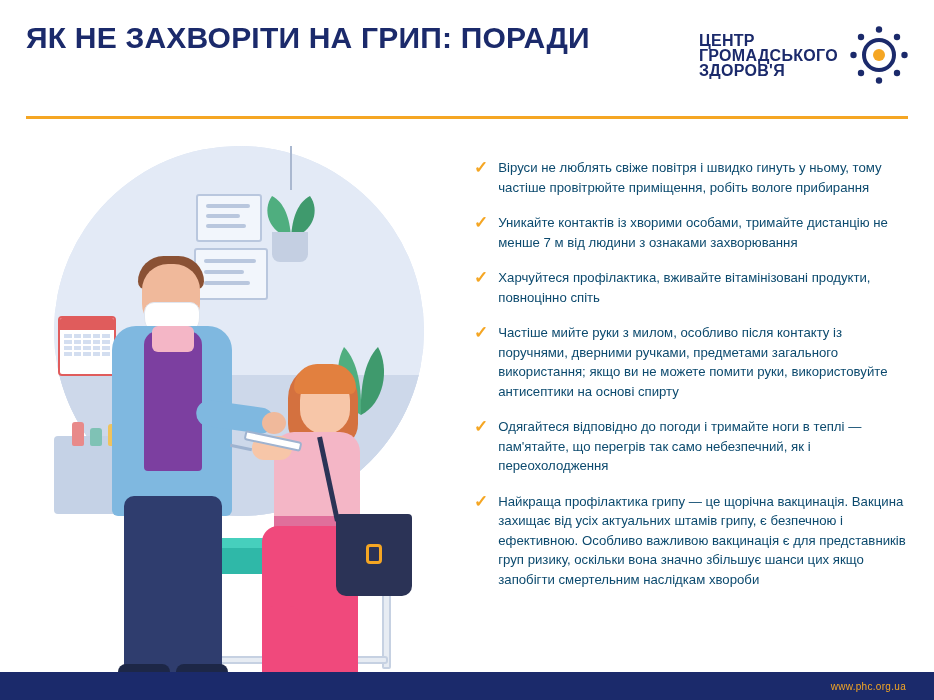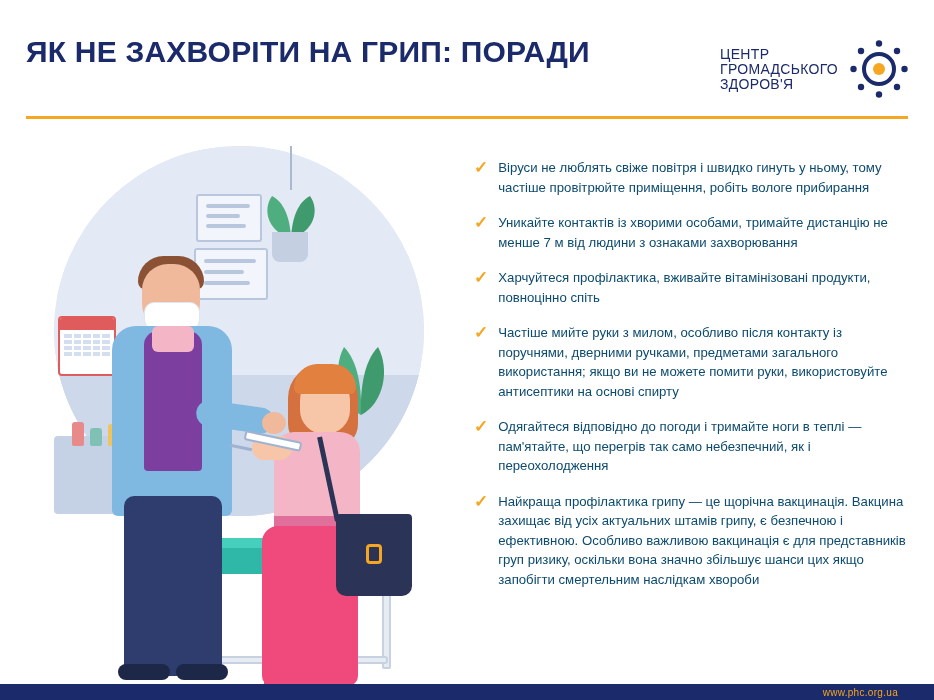--- a/index.html
+++ b/index.html
@@ -19,21 +19,21 @@
     width: 934px;
     height: 700px;
     background: #ffffff;
     box-sizing: border-box;
   }
 
   
   .header {
     position: relative;
     height: 118px;
-    padding: 34px 26px 0 26px;
+    padding: 20px 26px 0 26px;
     box-sizing: border-box;
     display: flex;
     align-items: flex-start;
     justify-content: space-between;
   }
   .title {
     color: #1b2a6b;
     font-size: 30px;
     line-height: 36px;
     font-weight: bold;
@@ -50,23 +50,23 @@
     gap: 12px;
     margin-top: 6px;
   }
   .brand-logo {
     width: 58px;
     height: 58px;
     flex: 0 0 58px;
   }
   .brand-text {
     color: #1b2a6b;
-    font-size: 14px;
+    font-size: 16px;
     line-height: 15px;
-    font-weight: normal;
+    font-weight: bold;
     text-transform: uppercase;
     letter-spacing: 0.3px;
   }
   .brand-text span { display: block; }
 
   
   .divider {
     position: absolute;
     left: 26px;
     right: 26px;
@@ -494,26 +494,26 @@
     font-size: 13.2px;
     line-height: 19.5px;
   }
 
   
   .footer {
     position: absolute;
     left: 0;
     right: 0;
     bottom: 0;
-    height: 16px;
+    height: 28px;
     background: #1b2a6b;
     display: flex;
     align-items: center;
     justify-content: flex-end;
-    padding-right: 36px;
+    padding-right: 28px;
     box-sizing: border-box;
   }
   .footer-url {
     color: #f5a623;
     font-size: 10px;
     letter-spacing: 0.3px;
   }
 </style>
 </head>
 <body>

